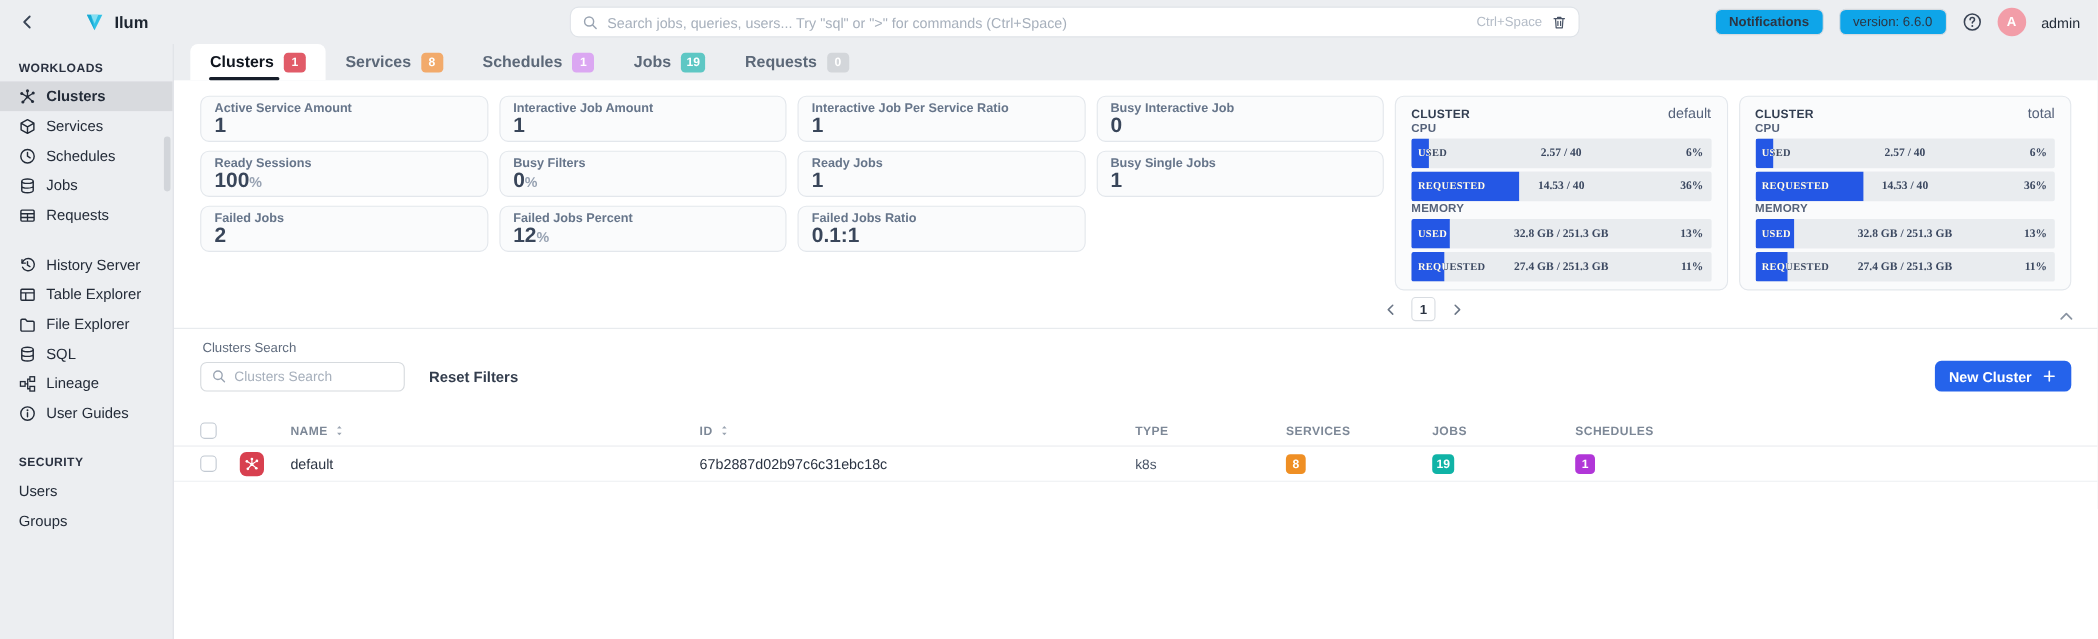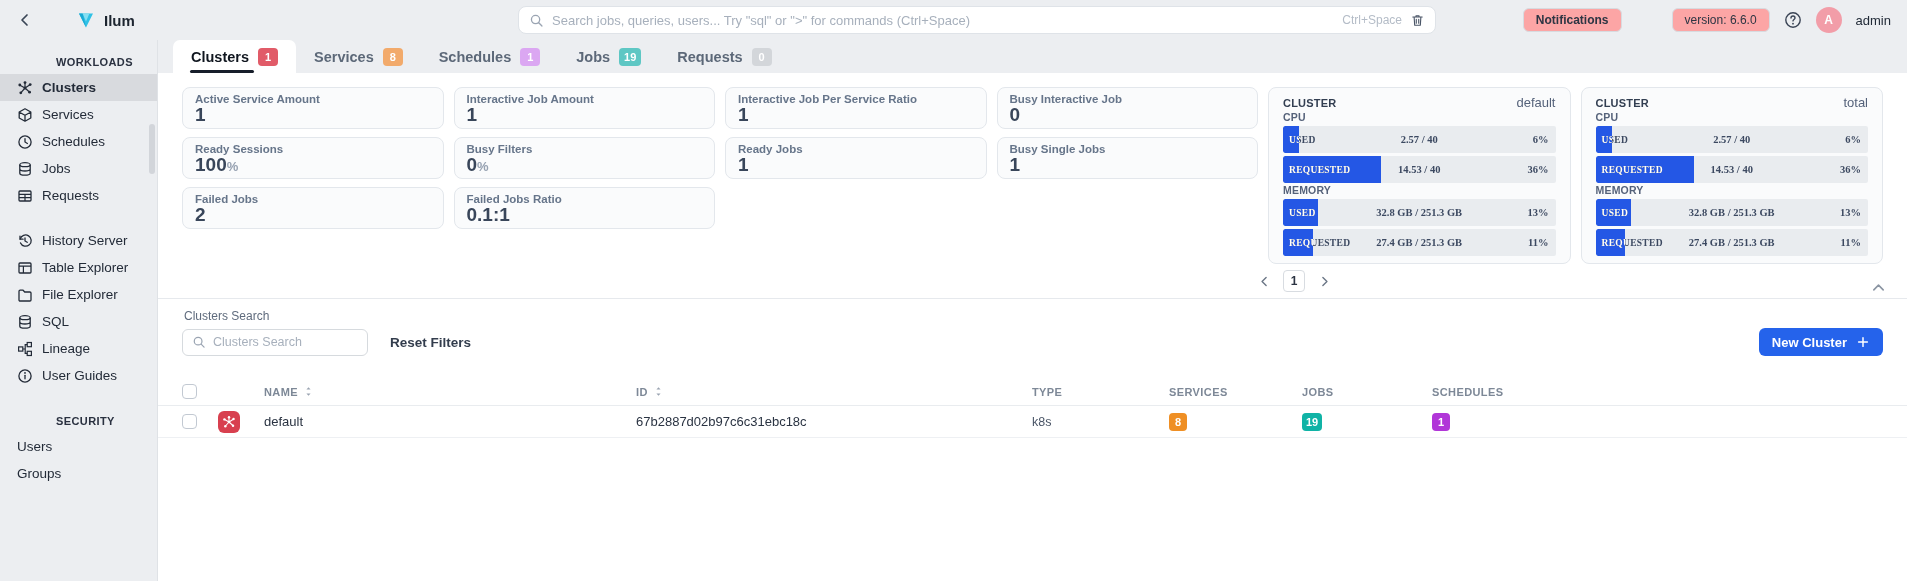--- a/index.html
+++ b/index.html
@@ -12,31 +12,31 @@
   .tb-left { position:absolute; left:12px; top:0; height:40px; display:flex; align-items:center; gap:10px; }
   .back-btn { width:26px; height:26px; display:flex; align-items:center; justify-content:center; color:#3a4556; cursor:pointer; }
   .logo-wrap { display:flex; align-items:center; gap:8px; margin-left:28px; }
   .logo-text { font-size:15px; font-weight:700; color:#1d2530; }
   .searchbar { position:absolute; left:518px; top:6px; width:918px; height:28px; background:#fff; border:1px solid #dfe3e8; border-radius:8px; display:flex; align-items:center; padding:0 10px; gap:8px; }
   .searchbar input { flex:1; border:none; outline:none; font-size:13px; color:#2a3342; background:transparent; font-family:"Liberation Sans",sans-serif; }
   .searchbar input::placeholder { color:#a7b0bc; }
   .search-shortcut { font-size:12px; color:#b4bcc7; white-space:nowrap; }
   .search-trash { color:#4a5567; cursor:pointer; }
   .tb-right { position:absolute; right:16px; top:0; height:40px; display:flex; align-items:center; gap:14px; }
-  .pill { height:24px; display:flex; align-items:center; padding:0 12px; background:#fca5a5; border:1px solid #d7dbe0; border-radius:6px; font-size:12px; color:#2d3543;margin-left:36px; }
+  .pill { height:24px; display:flex; align-items:center; padding:0 12px; background:#0ea5e9; border:1px solid #d7dbe0; border-radius:6px; font-size:12px; color:#2d3543; }
   .pill.btn { cursor:pointer; font-weight:600; }
   .help-btn { color:#3a4455; cursor:pointer; }
   .avatar { width:26px; height:26px; border-radius:50%; background:#f29da8; color:#fff; font-size:12px; font-weight:700; display:flex; align-items:center; justify-content:center; }
   .username { font-size:13px; color:#222b38; font-weight:500; }
 
   
   .shell { display:flex; height:541px; }
   .sidebar { position:relative; width:158px; flex:0 0 158px; background:#eceef1; border-right:1px solid #dfe2e6; padding-top:8px; overflow:hidden; }
   .sb-scroll { position:absolute; right:2px; top:84px; width:6px; height:50px; border-radius:3px; background:#d2d5da; }
-  .sb-header { font-size:11px; font-weight:700; letter-spacing:.4px; color:#2a3140; padding:8px 0 6px 17px;margin-left:39px; }
+  .sb-header { font-size:11px; font-weight:700; letter-spacing:.4px; color:#2a3140; padding:8px 0 6px 17px; }
   .sb-item { display:flex; align-items:center; gap:9px; height:27px; padding-left:17px; font-size:13.5px; font-weight:500; color:#232b38; cursor:pointer; }
   .sb-item .sb-ic { width:16px; height:16px; color:#232b38; flex:0 0 16px; }
   .sb-item.active { background:#d8dade; font-weight:700; }
   .sb-gap { height:18px; }
   .sb-item.noicon { padding-left:17px; }
 
   
   .main { flex:1; display:flex; flex-direction:column; min-width:0; }
   .tabstrip { height:33px; display:flex; align-items:stretch; padding-left:15px; background:#eceef1; }
   .tab { position:relative; display:flex; align-items:center; gap:9px; padding:0 18px; font-size:14.5px; font-weight:600; color:#5c6878; cursor:pointer; }
@@ -382,20 +382,24 @@
             </div>
           <div class="card stat-card">
               <div class="stat-label">Busy Single Jobs</div>
               <div class="stat-value"><span>1</span><span class="stat-suffix"></span></div>
             </div>
           <div class="card stat-card">
               <div class="stat-label">Failed Jobs</div>
               <div class="stat-value"><span>2</span><span class="stat-suffix"></span></div>
             </div>
           <div class="card stat-card">
+              <div class="stat-label">Failed Jobs Percent</div>
+              <div class="stat-value"><span>12</span><span class="stat-suffix">%</span></div>
+            </div>
+          <div class="card stat-card">
               <div class="stat-label">Failed Jobs Ratio</div>
               <div class="stat-value"><span>0.1:1</span><span class="stat-suffix"></span></div>
             </div>
         </div>
 
         <div class="card cluster-card">
           <div class="cc-head">
               <span class="cc-title">CLUSTER</span>
               <span class="cc-name">default</span>
             </div>

